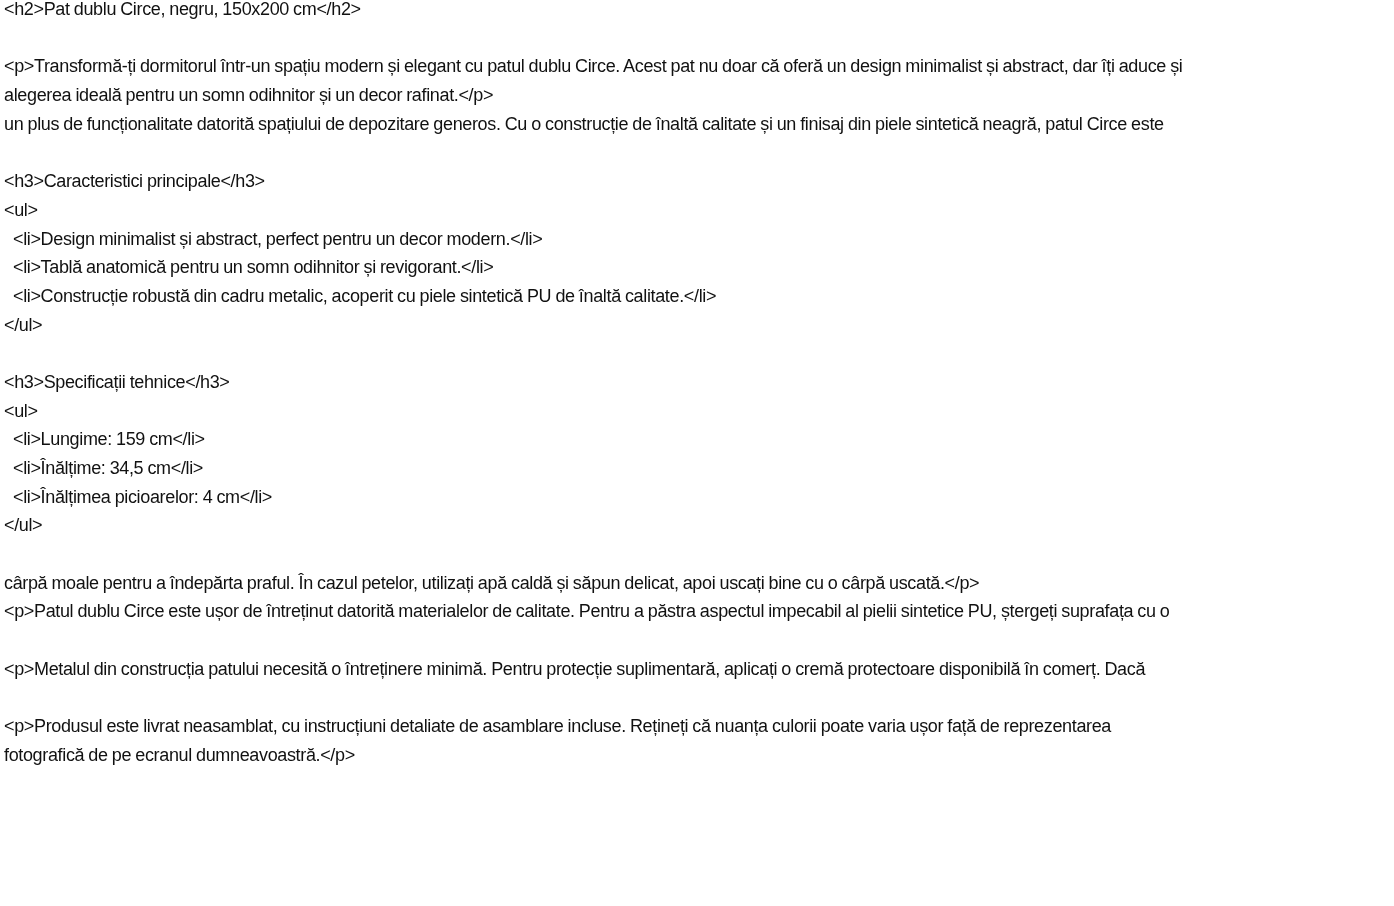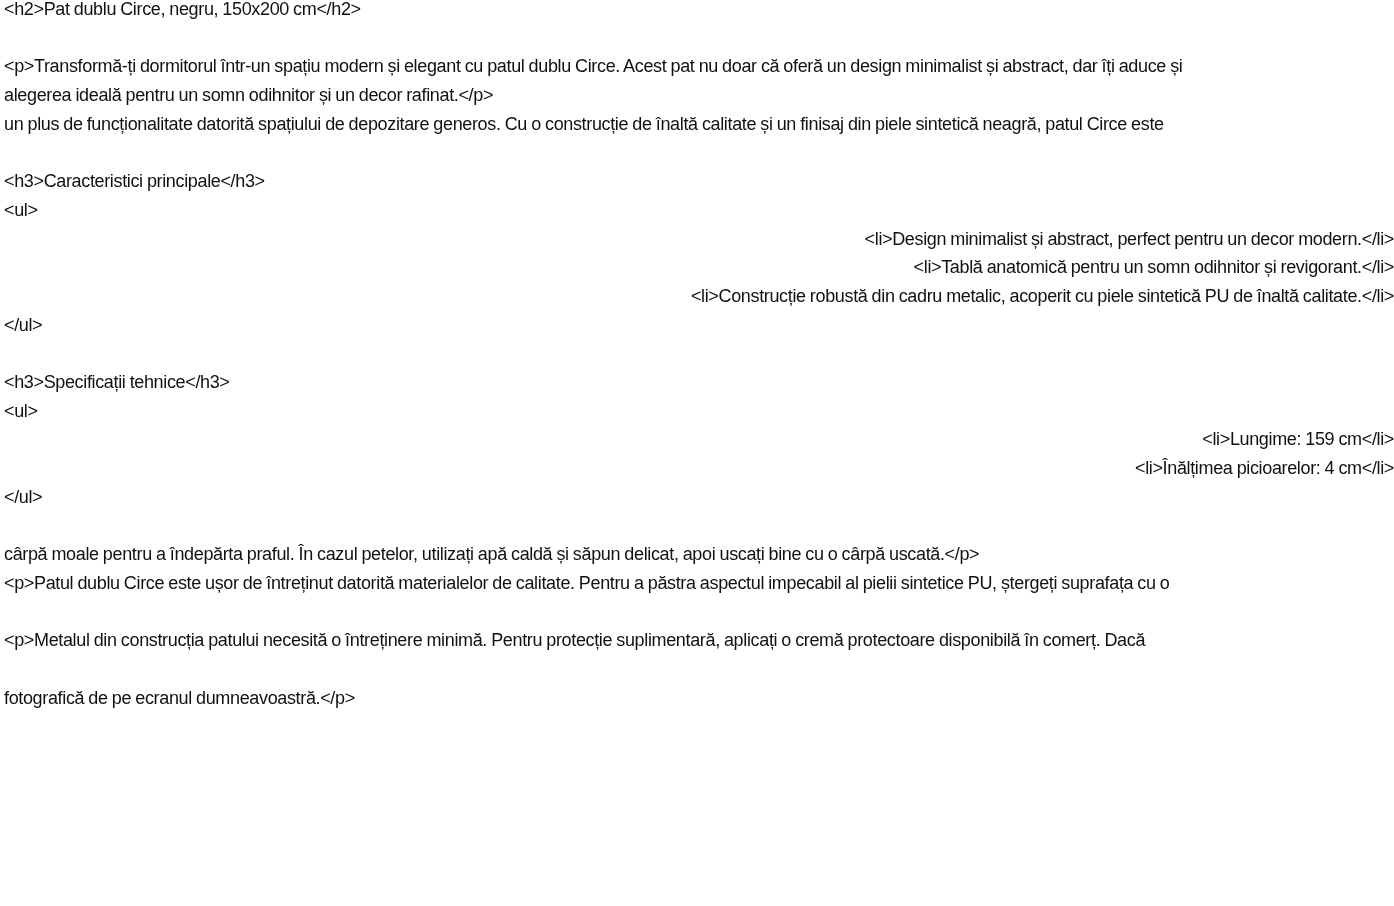--- a/index.html
+++ b/index.html
@@ -20,21 +20,21 @@
       color: #111111;
       letter-spacing: -0.35px;
       word-spacing: -0.5px;
     }
     .line {
       display: block;
       white-space: pre;
       height: 28.7px;
     }
     .blank { display: block; height: 28.7px; }
-    .indent { padding-left: 9px; text-align: right; }
+    .indent { padding-left: 9px; }
   </style>
 </head>
 <body>
 
 <div class="doc">
   <span class="line">&lt;h2&gt;Pat dublu Circe, negru, 150x200 cm&lt;/h2&gt;</span>
   <span class="blank"></span>
 
   <span class="line">&lt;p&gt;Transformă-ți dormitorul într-un spațiu modern și elegant cu patul dublu Circe. Acest pat nu doar că oferă un design minimalist și abstract, dar îți aduce și</span>
   <span class="line">alegerea ideală pentru un somn odihnitor și un decor rafinat.&lt;/p&gt;</span>
@@ -45,25 +45,27 @@
   <span class="line">&lt;ul&gt;</span>
   <span class="line indent">&lt;li&gt;Design minimalist și abstract, perfect pentru un decor modern.&lt;/li&gt;</span>
   <span class="line indent">&lt;li&gt;Tablă anatomică pentru un somn odihnitor și revigorant.&lt;/li&gt;</span>
   <span class="line indent">&lt;li&gt;Construcție robustă din cadru metalic, acoperit cu piele sintetică PU de înaltă calitate.&lt;/li&gt;</span>
   <span class="line">&lt;/ul&gt;</span>
   <span class="blank"></span>
 
   <span class="line">&lt;h3&gt;Specificații tehnice&lt;/h3&gt;</span>
   <span class="line">&lt;ul&gt;</span>
   <span class="line indent">&lt;li&gt;Lungime: 159 cm&lt;/li&gt;</span>
+  <span class="line indent">&lt;li&gt;Înălțime: 34,5 cm&lt;/li&gt;</span>
   <span class="line indent">&lt;li&gt;Înălțimea picioarelor: 4 cm&lt;/li&gt;</span>
   <span class="line">&lt;/ul&gt;</span>
   <span class="blank"></span>
 
   <span class="line">cârpă moale pentru a îndepărta praful. În cazul petelor, utilizați apă caldă și săpun delicat, apoi uscați bine cu o cârpă uscată.&lt;/p&gt;</span>
   <span class="line">&lt;p&gt;Patul dublu Circe este ușor de întreținut datorită materialelor de calitate. Pentru a păstra aspectul impecabil al pielii sintetice PU, ștergeți suprafața cu o</span>
   <span class="blank"></span>
 
   <span class="line">&lt;p&gt;Metalul din construcția patului necesită o întreținere minimă. Pentru protecție suplimentară, aplicați o cremă protectoare disponibilă în comerț. Dacă</span>
   <span class="blank"></span>
 
+  <span class="line">&lt;p&gt;Produsul este livrat neasamblat, cu instrucțiuni detaliate de asamblare incluse. Rețineți că nuanța culorii poate varia ușor față de reprezentarea</span>
   <span class="line">fotografică de pe ecranul dumneavoastră.&lt;/p&gt;</span>
 </div>
 
 </body></html>

